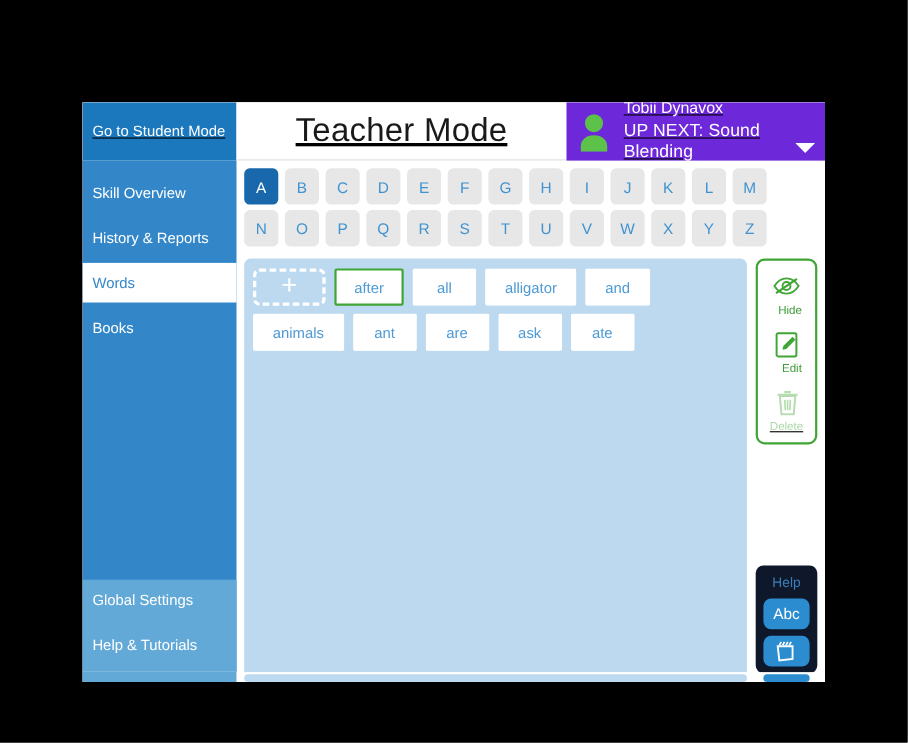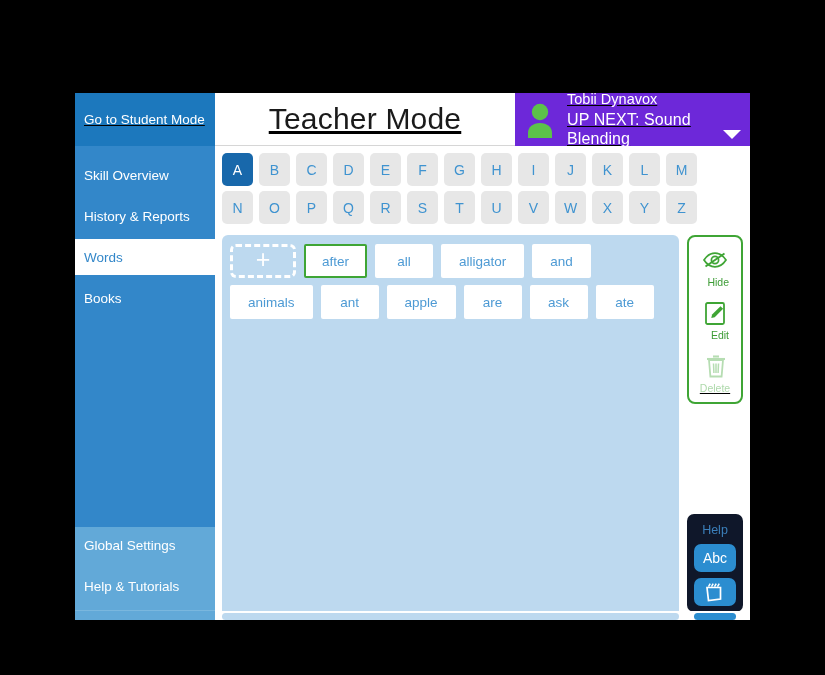--- a/index.html
+++ b/index.html
@@ -509,23 +509,20 @@
             <div class="word-tile">
               <span>and</span>
             </div>
             <div class="word-tile">
               <span>animals</span>
             </div>
             <div class="word-tile">
               <span>ant</span>
             </div>
             <div class="word-tile">
-              <span>apple</span>
-            </div>
-            <div class="word-tile">
               <span>are</span>
             </div>
             <div class="word-tile">
               <span>ask</span>
             </div>
             <div class="word-tile">
               <span>ate</span>
             </div>
           </div>
 

